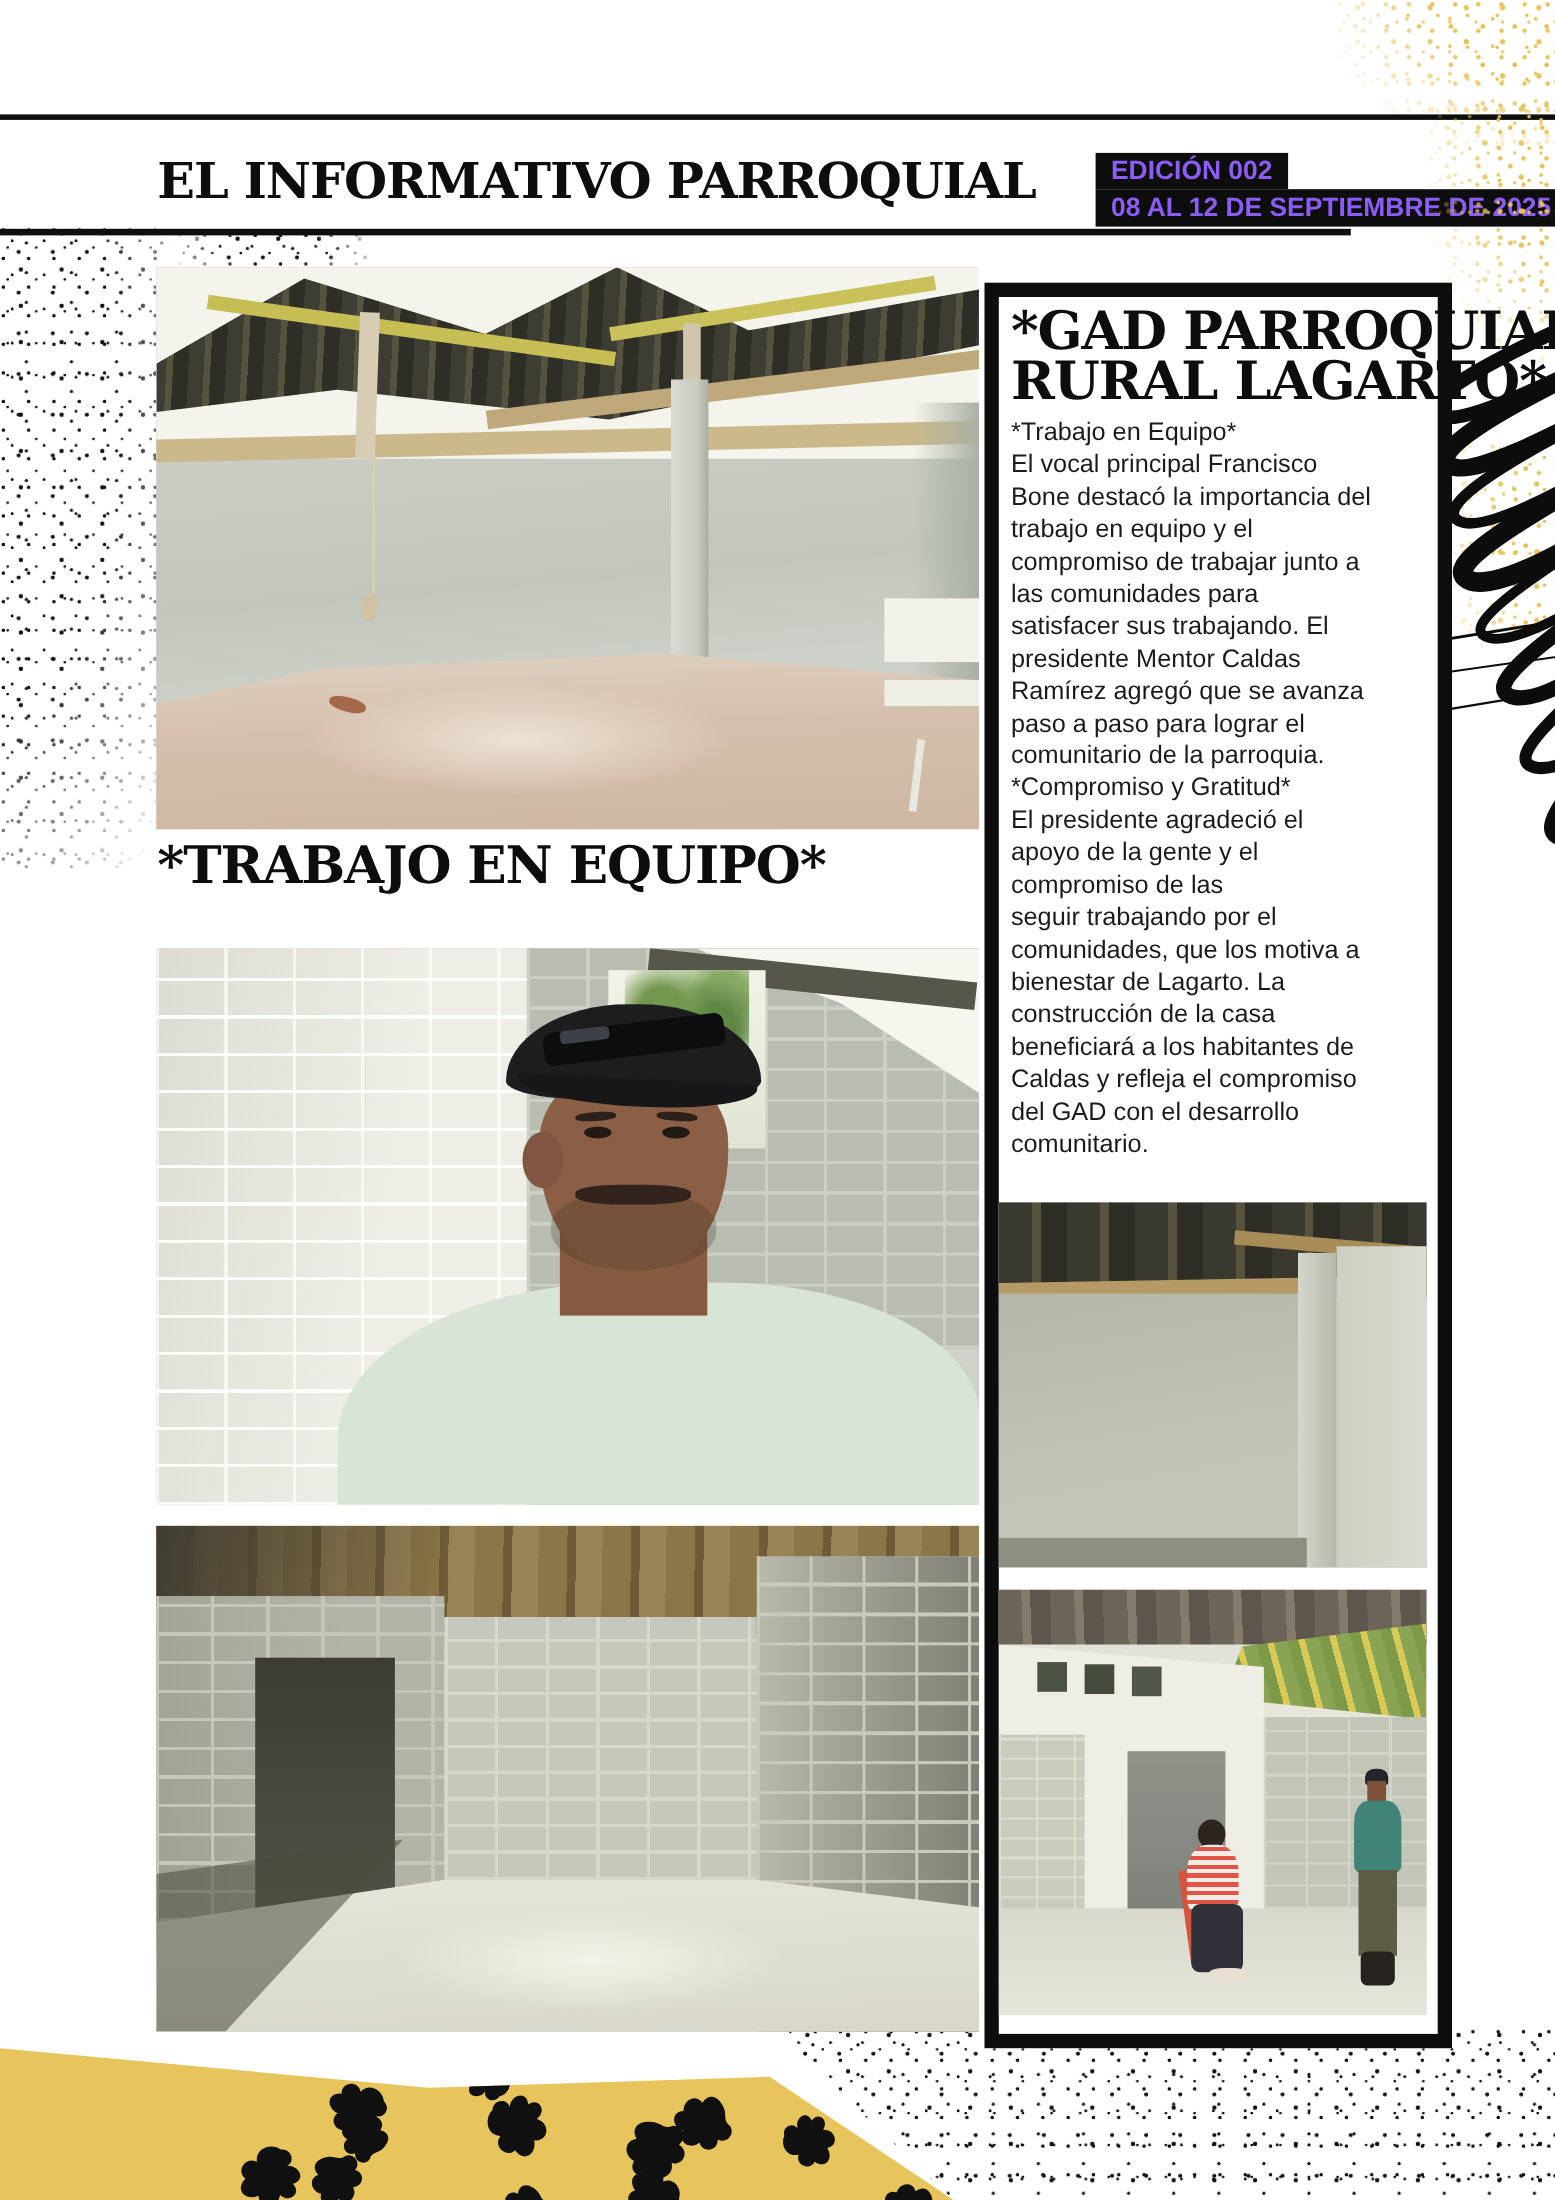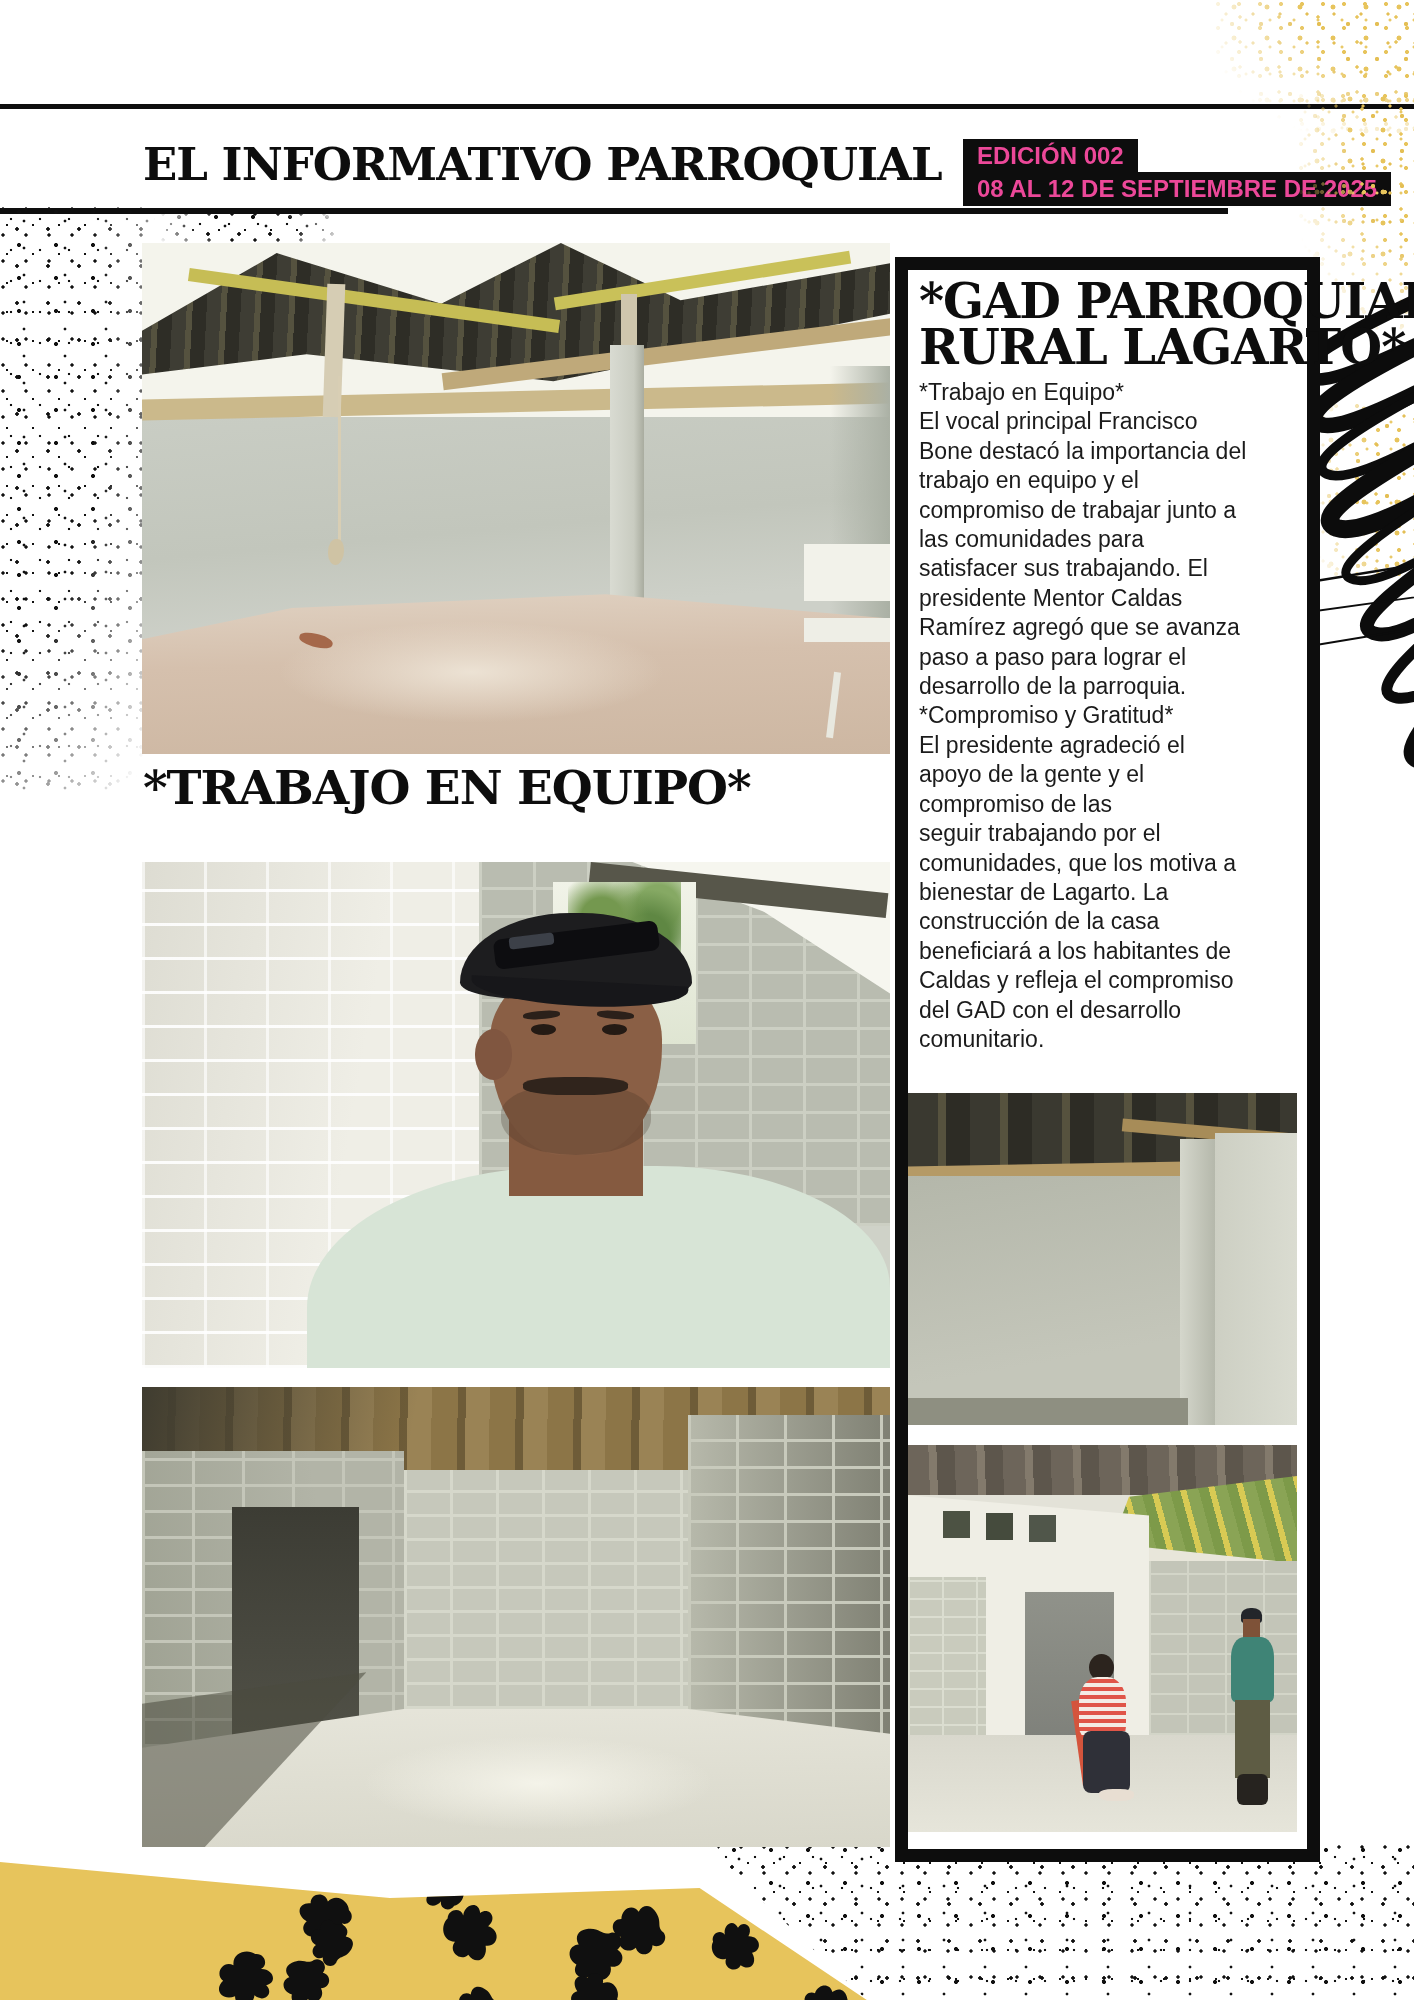--- a/index.html
+++ b/index.html
@@ -6,21 +6,21 @@
   .page{position:relative;width:1414px;height:2000px;background:#ffffff;overflow:hidden;
         font-family:"Liberation Sans",sans-serif;color:#111;}
   [data-interactable]{box-sizing:border-box;}
 
   
   .rule-top{position:absolute;left:0;top:104px;width:1414px;height:5px;background:#0e0e0e;}
   .rule-bottom{position:absolute;left:0;top:208px;width:1228px;height:6px;background:#0e0e0e;}
   .masthead{position:absolute;left:143px;top:138px;width:700px;
             font-family:"DejaVu Serif",serif;font-weight:700;font-size:45px;letter-spacing:-1px;
             color:#0d0d0d;white-space:nowrap;}
-  .badge1,.badge2{position:absolute;left:963px;background:#0d0d0d;color:#ec4899;
+  .badge1,.badge2{position:absolute;left:996px;background:#0d0d0d;color:#8b5cf6;
             font-size:24px;font-weight:700;line-height:33px;padding:0 14px;white-space:nowrap;}
   .badge1{top:139px;height:33px;}
   .badge2{top:172px;height:34px;}
 
   
   .speck-k{background-image:
       radial-gradient(circle at 3px 4px,#101010 1.4px,transparent 1.9px),
       radial-gradient(circle at 11px 14px,#101010 1.1px,transparent 1.6px),
       radial-gradient(circle at 19px 7px,#101010 1.7px,transparent 2.3px),
       radial-gradient(circle at 7px 20px,#101010 1px,transparent 1.5px),
@@ -308,21 +308,21 @@
       <div data-interactable="false">*Trabajo en Equipo*</div>
       <div data-interactable="false">El vocal principal Francisco</div>
       <div data-interactable="false">Bone destacó la importancia del</div>
       <div data-interactable="false">trabajo en equipo y el</div>
       <div data-interactable="false">compromiso de trabajar junto a</div>
       <div data-interactable="false">las comunidades para</div>
       <div data-interactable="false">satisfacer sus trabajando. El</div>
       <div data-interactable="false">presidente Mentor Caldas</div>
       <div data-interactable="false">Ramírez agregó que se avanza</div>
       <div data-interactable="false">paso a paso para lograr el</div>
-      <div data-interactable="false">desarrollo de la parroquia.</div>
+      <div data-interactable="false">comunitario de la parroquia.</div>
       <div data-interactable="false">*Compromiso y Gratitud*</div>
       <div data-interactable="false">El presidente agradeció el</div>
       <div data-interactable="false">apoyo de la gente y el</div>
       <div data-interactable="false">compromiso de las</div>
       <div data-interactable="false">seguir trabajando por el</div>
       <div data-interactable="false">comunidades, que los motiva a</div>
       <div data-interactable="false">bienestar de Lagarto. La</div>
       <div data-interactable="false">construcción de la casa</div>
       <div data-interactable="false">beneficiará a los habitantes de</div>
       <div data-interactable="false">Caldas y refleja el compromiso</div>

